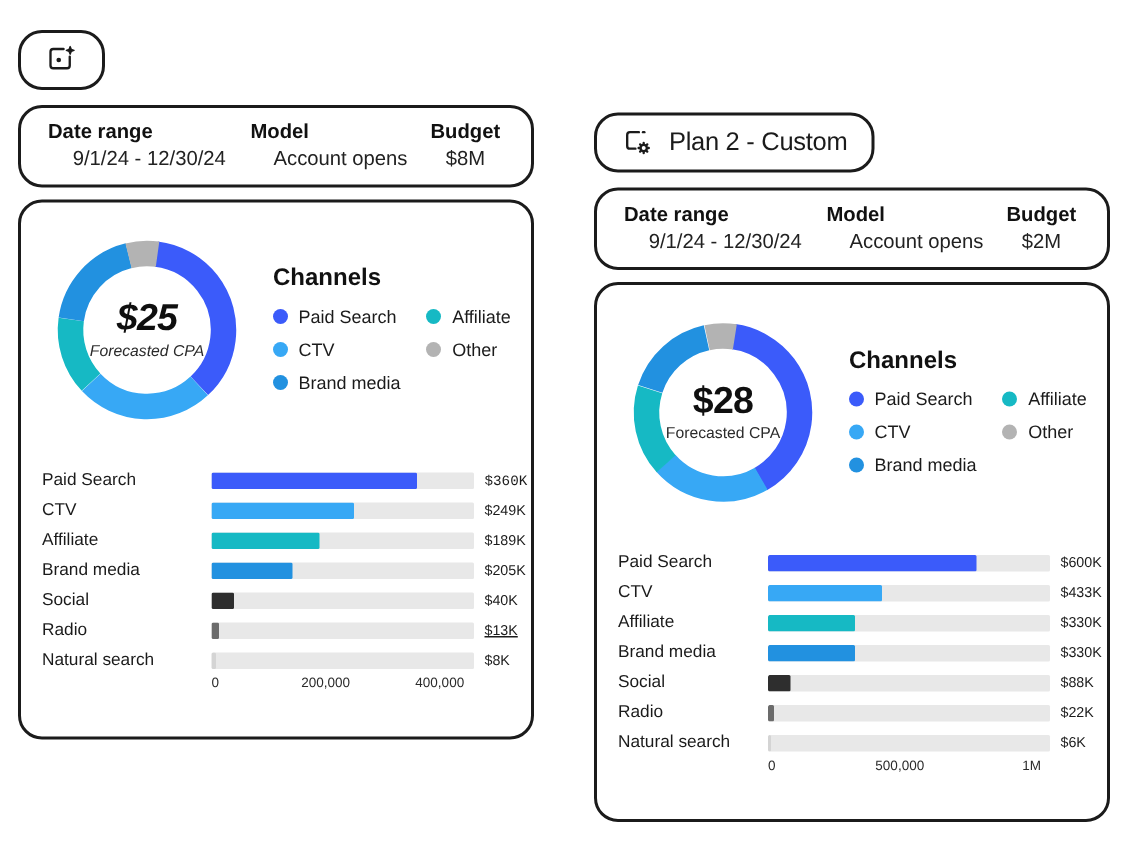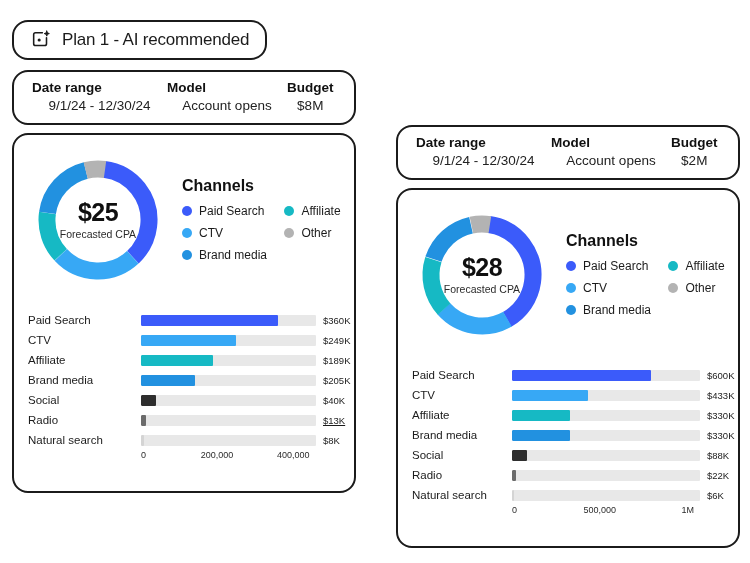--- a/index.html
+++ b/index.html
@@ -191,42 +191,41 @@
 <div class="stage">
 
   <div class="pill title-pill" style="left:12px; top:20px; height:40px;">
     <span>
       <svg class="plan-icon" viewBox="0 0 24 24" fill="none" stroke="#1b1b1b" stroke-width="1.7" stroke-linecap="round" stroke-linejoin="round">
         <path d="M13.5 4H6a2 2 0 0 0-2 2v10a2 2 0 0 0 2 2h10a2 2 0 0 0 2-2v-6.5"></path>
         <circle cx="10" cy="12" r="1.7" fill="#1b1b1b" stroke="none"></circle>
         <path d="M18.3 2.2l.8 2 2 .8-2 .8-.8 2-.8-2-2-.8 2-.8z" fill="#1b1b1b" stroke="#1b1b1b" stroke-width="1"></path>
       </svg>
     </span>
-    <span class="title-text">Plan 1 - AI recommended</span>
   </div>
 
   <div class="pill meta-pill" style="left:12px; top:70px; width:344px; height:55px;">
     <div class="meta-group" style="width:135px;">
       <span class="meta-label">Date range</span>
       <span class="meta-value">9/1/24 - 12/30/24</span>
     </div>
     <div class="meta-group" style="width:120px;">
       <span class="meta-label">Model</span>
       <span class="meta-value">Account opens</span>
     </div>
     <div class="meta-group">
       <span class="meta-label">Budget</span>
       <span class="meta-value">$8M</span>
     </div>
   </div>
 
   <div class="card body-card" style="left:12px; top:133px; width:344px; height:360px;">
 
     <div class="donut-row" style="left:14px; top:20px; width:316px;">
-      <div class="donut-wrap" style="width:140px; height:130px;">
+      <div class="donut-wrap" style="width:140px; height:130px;font-style:italic;">
         <svg viewBox="0 0 140 130" width="140" height="130">
           <g transform="translate(70,65)">
 
             <circle r="51" fill="none" stroke="#3b5bfa" stroke-width="17" stroke-dasharray="115.4 205.0" transform="rotate(-83)"></circle>
 
             <circle r="51" fill="none" stroke="#37a8f5" stroke-width="17" stroke-dasharray="79.8 240.6" transform="rotate(47)"></circle>
 
             <circle r="51" fill="none" stroke="#16b9c4" stroke-width="17" stroke-dasharray="45.2 275.2" transform="rotate(137)"></circle>
 
             <circle r="51" fill="none" stroke="#2291e0" stroke-width="17" stroke-dasharray="60.6 259.8" transform="rotate(188)"></circle>
@@ -269,21 +268,21 @@
     </div>
 
     <div class="bars" style="left:14px; top:175px; width:318px;">
 
       <div id="p1-rows">
           <div class="bar-row" style="height: 20px;">
             <div class="bar-name" style="width: 113px;">Paid Search</div>
             <div class="bar-track" style="width: 175px; height: 11px; background: rgb(232, 232, 232);">
               <div class="bar-fill" style="width: 136.957px; background: rgb(59, 91, 250);"></div>
             </div>
-            <div class="bar-value" style="margin-left: 7px;">$360K</div>
+            <div class="bar-value" style="margin-left: 7px; font-family: Liberation Mono, monospace;">$360K</div>
           </div>
           <div class="bar-row" style="height: 20px;">
             <div class="bar-name" style="width: 113px;">CTV</div>
             <div class="bar-track" style="width: 175px; height: 11px; background: rgb(232, 232, 232);">
               <div class="bar-fill" style="width: 94.7283px; background: rgb(55, 168, 245);"></div>
             </div>
             <div class="bar-value" style="margin-left: 7px;">$249K</div>
           </div>
           <div class="bar-row" style="height: 20px;">
             <div class="bar-name" style="width: 113px;">Affiliate</div>
@@ -324,20 +323,31 @@
       <div class="axis" style="margin-left:113px; width:175px; height:14px;">
         <div id="p1-ticks">
             <div class="axis-tick" style="left: 0px; transform: translateX(0px);">0</div>
             <div class="axis-tick" style="left: 76.087px; transform: translateX(-50%); text-align: center;">200,000</div>
             <div class="axis-tick" style="left: 152.174px; transform: translateX(-50%);">400,000</div>
           </div>
       </div>
     </div>
   </div>
 
+  <div class="pill title-pill" style="left:396px; top:75px; height:40px;">
+    <span>
+      <svg class="plan-icon" viewBox="0 0 24 24" fill="none" stroke="#1b1b1b" stroke-width="1.7" stroke-linecap="round" stroke-linejoin="round">
+        <path d="M13 4.5H6.5a2 2 0 0 0-2 2v8a2 2 0 0 0 2 2h4"></path>
+        <path d="M17 4.5h-1"></path>
+        <circle cx="16.5" cy="16" r="2.3"></circle>
+        <path d="M16.5 12.3v1.1M16.5 18.6v1.1M12.8 16h1.1M19.1 16h1.1M13.9 13.4l.8.8M18.3 17.8l.8.8M19.1 13.4l-.8.8M14.7 17.8l-.8.8"></path>
+      </svg>
+    </span>
+    <span class="title-text">Plan 2 - Custom</span>
+  </div>
 
   <div class="pill meta-pill" style="left:396px; top:125px; width:344px; height:55px;">
     <div class="meta-group" style="width:135px;">
       <span class="meta-label">Date range</span>
       <span class="meta-value">9/1/24 - 12/30/24</span>
     </div>
     <div class="meta-group" style="width:120px;">
       <span class="meta-label">Model</span>
       <span class="meta-value">Account opens</span>
     </div>

